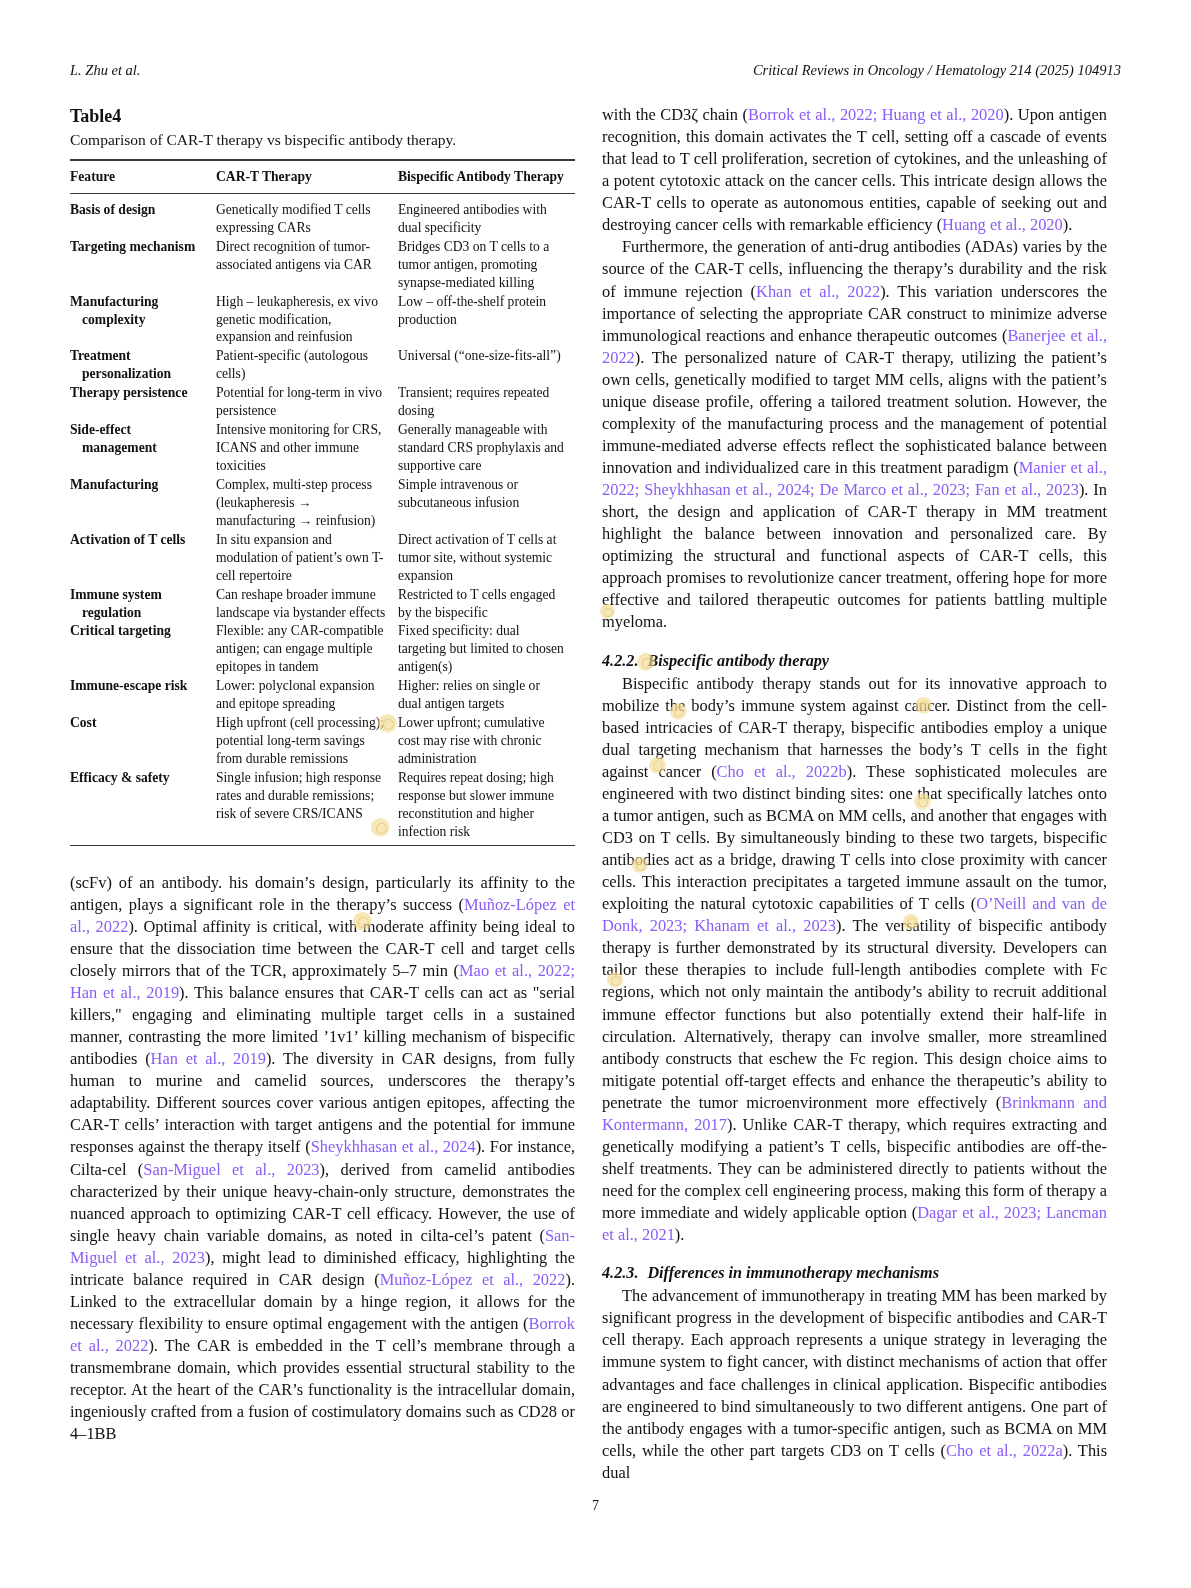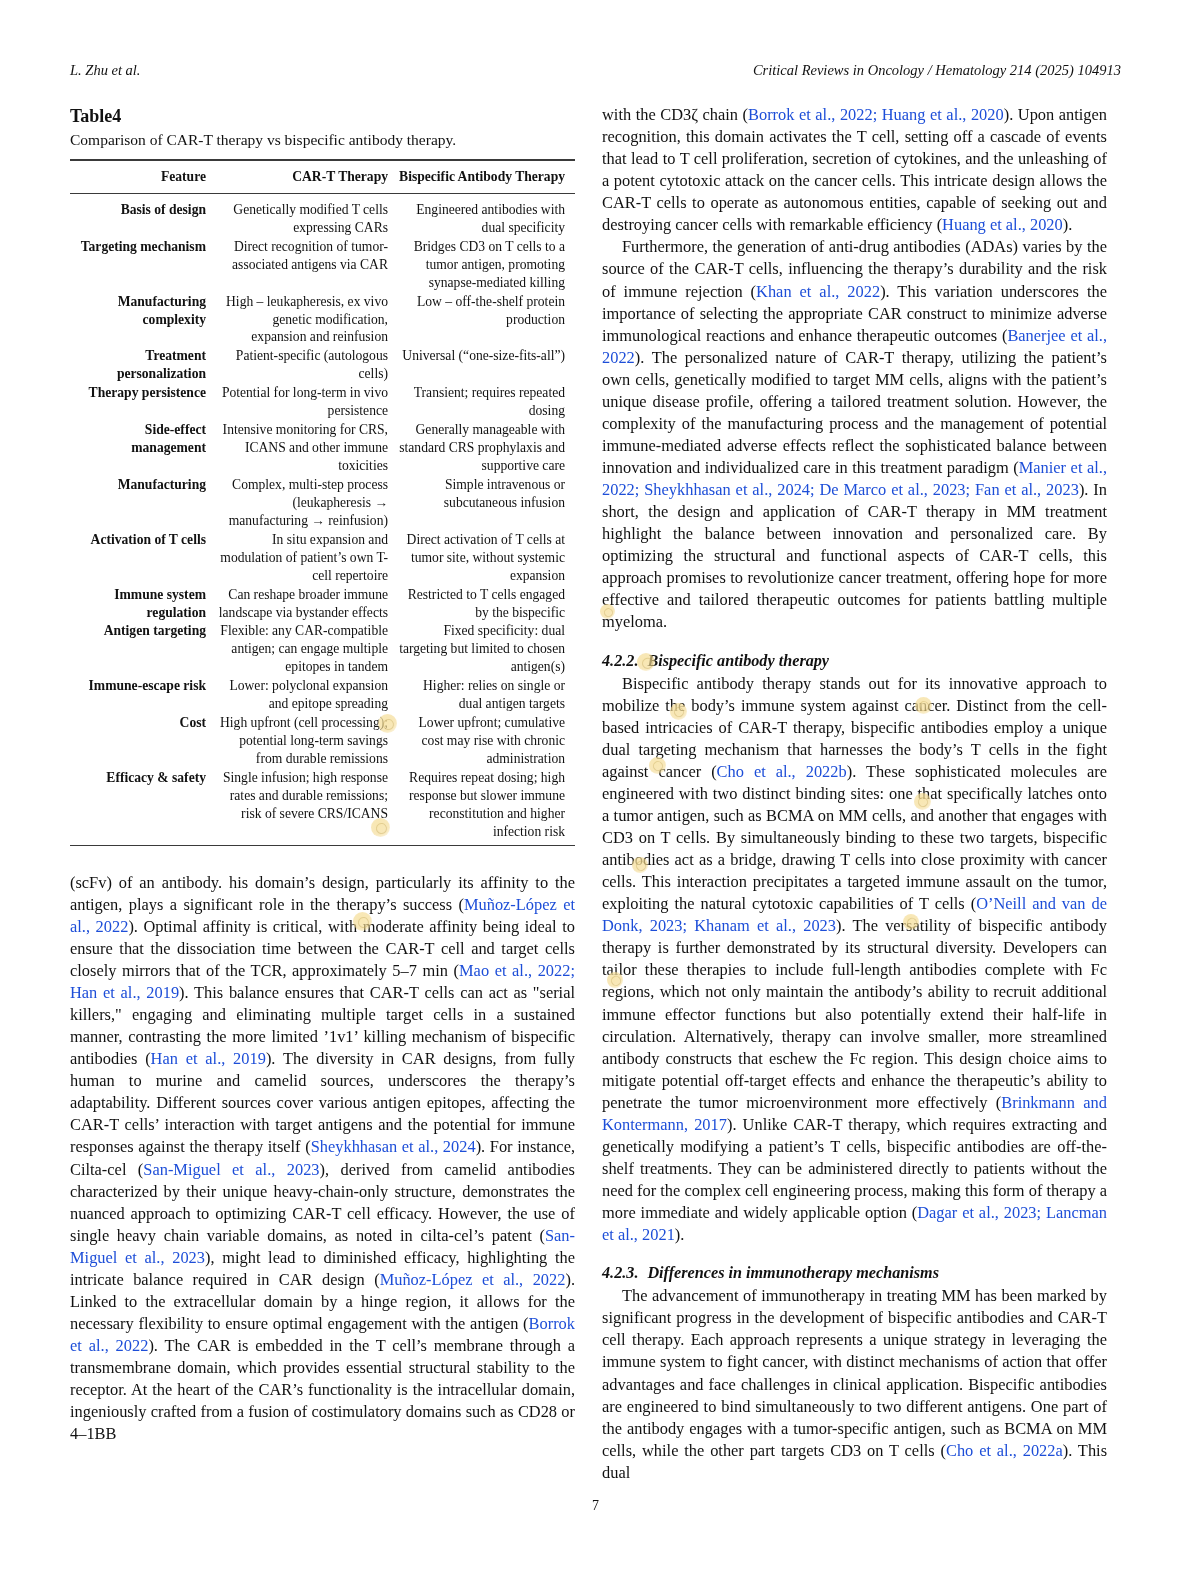--- a/index.html
+++ b/index.html
@@ -56,21 +56,21 @@
     margin: 0 0 8px 0;
   }
   table.cmp {
     border-collapse: collapse;
     width: 100%;
     font-size: 13.6px;
     line-height: 1.32;
   }
   table.cmp th,
   table.cmp td {
-    text-align: right;
+    text-align: left;
     vertical-align: top;
     padding: 0 10px 0 0;
   }
   table.cmp thead th {
     font-weight: bold;
     padding-top: 7px;
     padding-bottom: 7px;
   }
   .rule-top    { border-top: 2px solid #3a3a3a; }
   .rule-mid    { border-top: 1.3px solid #3a3a3a; }
@@ -112,21 +112,21 @@
   h4.subhead {
     margin: 17px 0 1px 0;
     font-size: 16.2px;
     font-weight: bold;
     font-style: italic;
     line-height: 1.3;
   }
   h4.subhead .num { margin-right: 9px; }
 
   a.cite, .cite {
-    color: #1d4ed8;
+    color: #8b5cf6;
     text-decoration: none;
   }
 
   
   .folio {
     position: absolute;
     top: 1498px;
     left: 0;
     width: 100%;
     text-align: center;
@@ -240,21 +240,21 @@
           </tr>
           <tr>
             <td class="feat">
               <span class="hang">Immune system regulation</span>
             </td>
             <td>Can reshape broader immune landscape via bystander effects</td>
             <td>Restricted to T cells engaged by the bispecific</td>
           </tr>
           <tr>
             <td class="feat">
-              <span class="hang">Antigen targeting</span>
+              <span class="hang">Critical targeting</span>
             </td>
             <td>Flexible: any CAR-compatible antigen; can engage multiple epitopes in tandem</td>
             <td>Fixed specificity: dual targeting but limited to chosen antigen(s)</td>
           </tr>
           <tr>
             <td class="feat">
               <span class="hang">Immune-escape risk</span>
             </td>
             <td>Lower: polyclonal expansion and epitope spreading</td>
             <td>Higher: relies on single or dual antigen targets</td>

